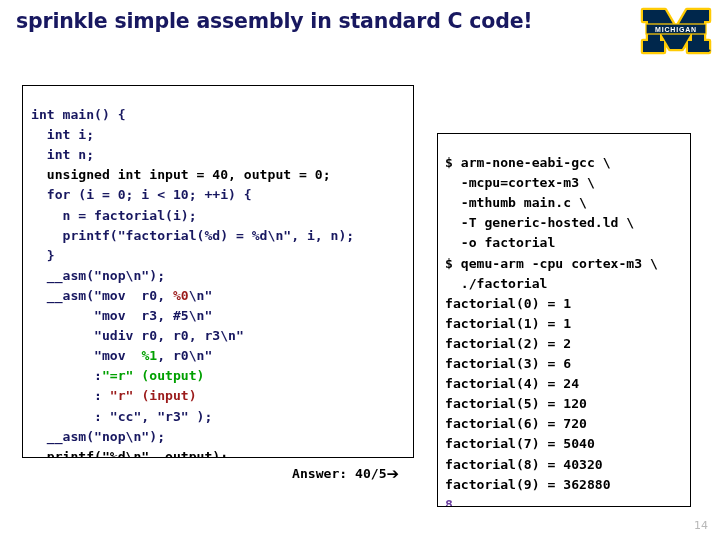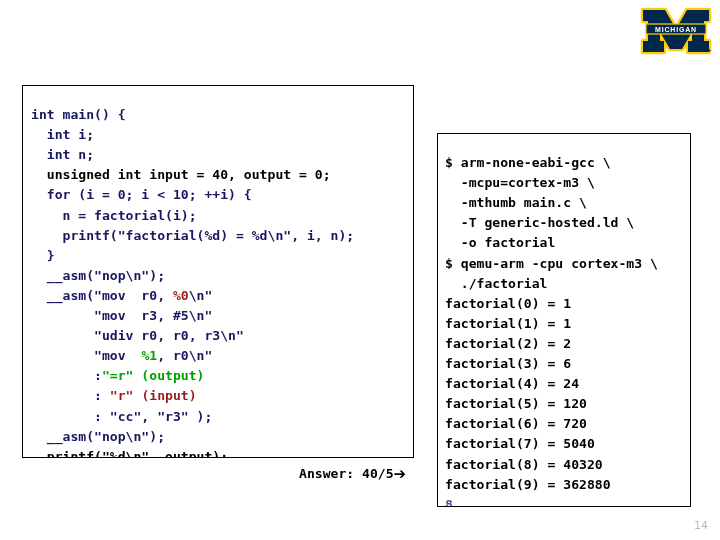--- a/index.html
+++ b/index.html
@@ -88,21 +88,21 @@
     padding: 6px 0 0 7px;
     white-space: pre;
     font-weight: bold;
   }
   #terminal-listing .ln { display: block; white-space: pre; }
   #terminal-listing .out-purple { color: #6B3FA0; }
 
   
   #answer-note {
     position: absolute;
-    left: 299px;
+    left: 292px;
     top: 465px;
     font-family: "DejaVu Sans Mono", monospace;
     font-size: 13.1px;
     font-weight: bold;
     color: #000000;
     white-space: pre;
   }
   #answer-note .arrow {
     font-family: "DejaVu Sans", sans-serif;
     font-size: 15px;
@@ -116,20 +116,21 @@
     bottom: 8px;
     font-family: "DejaVu Sans", sans-serif;
     font-size: 11px;
     color: #b8b8b8;
   }
 </style>
 </head>
 <body>
 
 <div id="slide-title" style="color: rgb(24, 24, 96);">
+    <span class="tline">sprinkle simple assembly in standard C code!</span>
   </div>
 
 <div id="michigan-logo">
   <svg viewBox="0 0 144 100" width="72" height="50">
 
     <path d="M6 8 L50 8 L72 46 L94 8 L138 8 L138 30 L128 30 L128 70 L138 70 L138 92 L96 92 L96 70 L104 70 L104 52
              L84 86 L60 86 L40 52 L40 70 L48 70 L48 92 L6 92 L6 70 L16 70 L16 30 L6 30 Z" fill="#FFCB05" stroke="#FFCB05" stroke-width="9" stroke-linejoin="round"></path>
 
     <path d="M6 8 L50 8 L72 46 L94 8 L138 8 L138 30 L128 30 L128 70 L138 70 L138 92 L96 92 L96 70 L104 70 L104 52
              L84 86 L60 86 L40 52 L40 70 L48 70 L48 92 L6 92 L6 70 L16 70 L16 30 L6 30 Z" fill="#00274C"></path>

